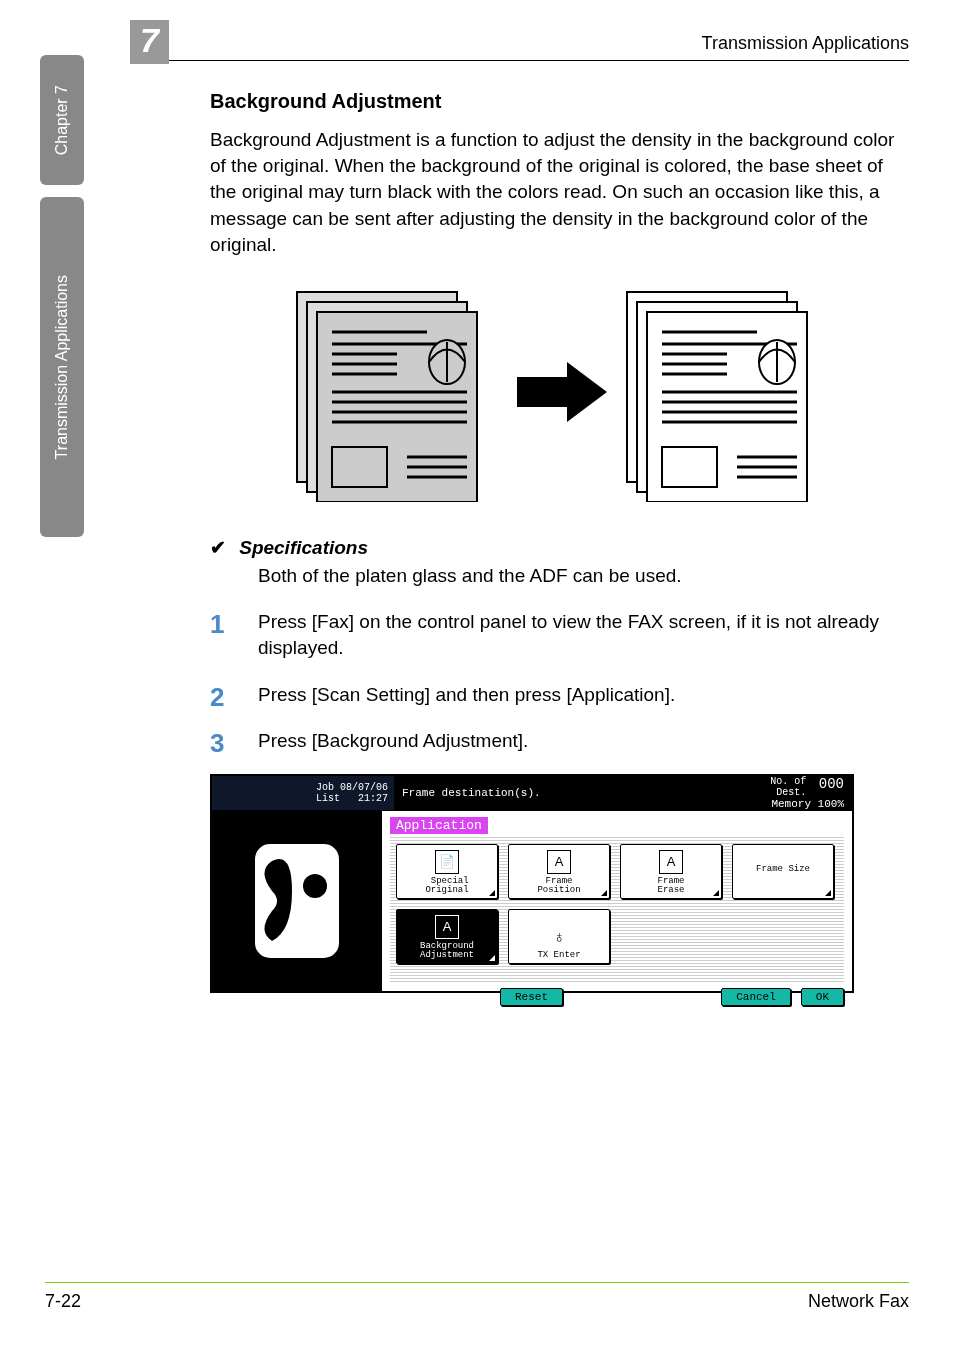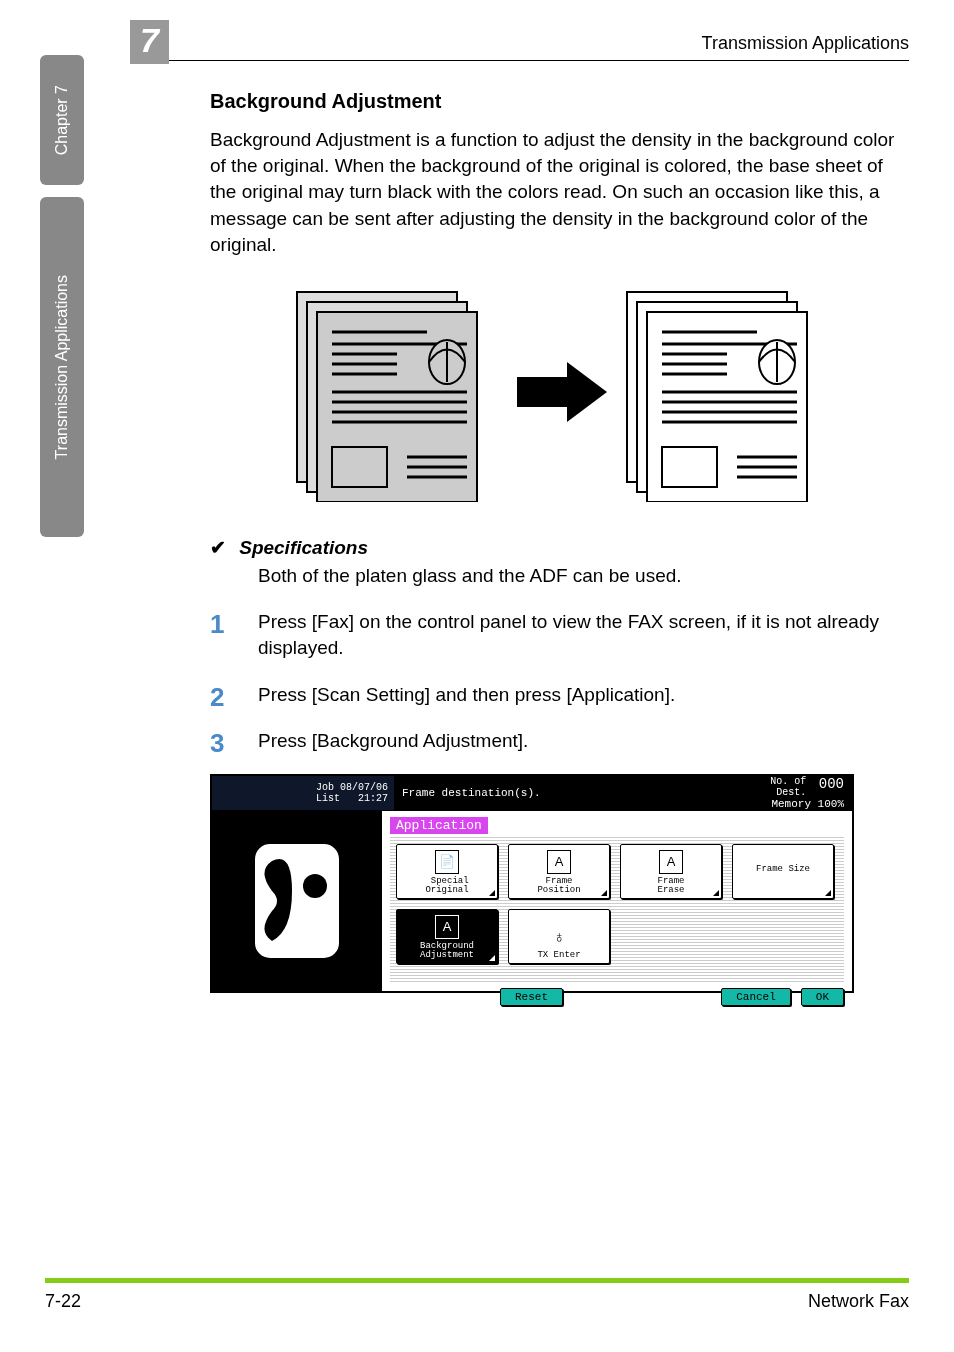--- a/index.html
+++ b/index.html
@@ -38,21 +38,21 @@
   .hatch{background:repeating-linear-gradient(0deg,#ccc 0 1px,#fff 1px 3px);flex:1;margin:2px 0 2px 0;padding:8px 6px;}
   .btnrow{display:flex;gap:10px;margin-bottom:10px}
   .pbtn{width:100px;height:50px;border:1px solid #000;background:#fff;border-radius:2px;display:flex;flex-direction:column;align-items:center;justify-content:flex-end;font-size:9px;line-height:1;position:relative;padding-bottom:3px;box-shadow:1px 1px 0 #000}
   .pbtn.sel{background:#000;color:#fff}
   .pbtn .ic{width:22px;height:22px;border:1px solid currentColor;margin-bottom:3px;display:flex;align-items:center;justify-content:center;font-size:13px;font-family:Arial}
   .pbtn .corner{position:absolute;right:2px;bottom:2px;width:0;height:0;border-left:6px solid transparent;border-bottom:6px solid #000}
   .pbtn.sel .corner{border-bottom-color:#fff}
   .footrow{display:flex;justify-content:flex-end;gap:10px;padding-top:4px}
   .fbtn{border:1px solid #000;background:#14b8a6;border-radius:2px;padding:2px 14px;font-size:11px;box-shadow:1px 1px 0 #000}
   .fbtn.reset{margin-right:auto;margin-left:110px}
-  .footer{position:absolute;left:45px;right:45px;bottom:40px;border-top:5px solid #84cc16;padding-top:8px;display:flex;justify-content:space-between;font-size:18px}
+  .footer{position:absolute;left:45px;right:45px;bottom:40px;border-top:1px solid #84cc16;padding-top:8px;display:flex;justify-content:space-between;font-size:18px}
 </style>
 </head>
 <body>
 
 <div class="page">
 
   <div class="side-tab">
     <div class="side-block top">
       <span>Chapter 7</span>
     </div>

